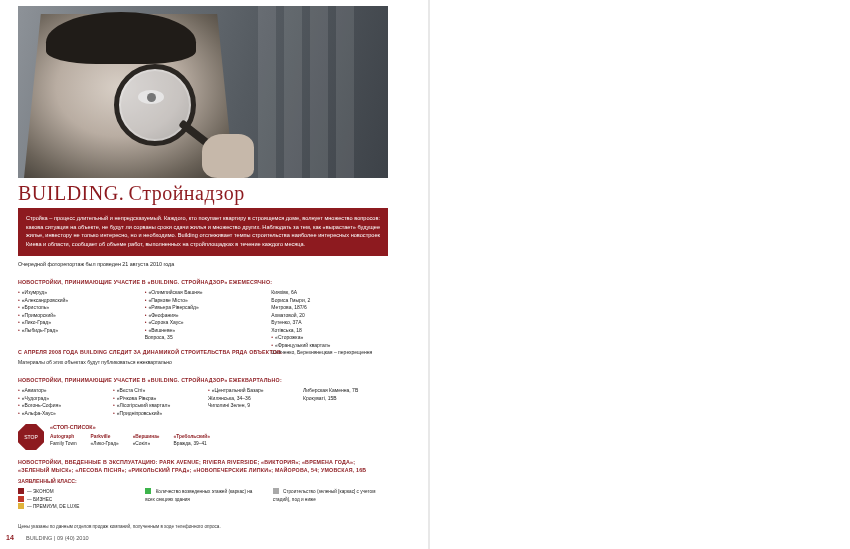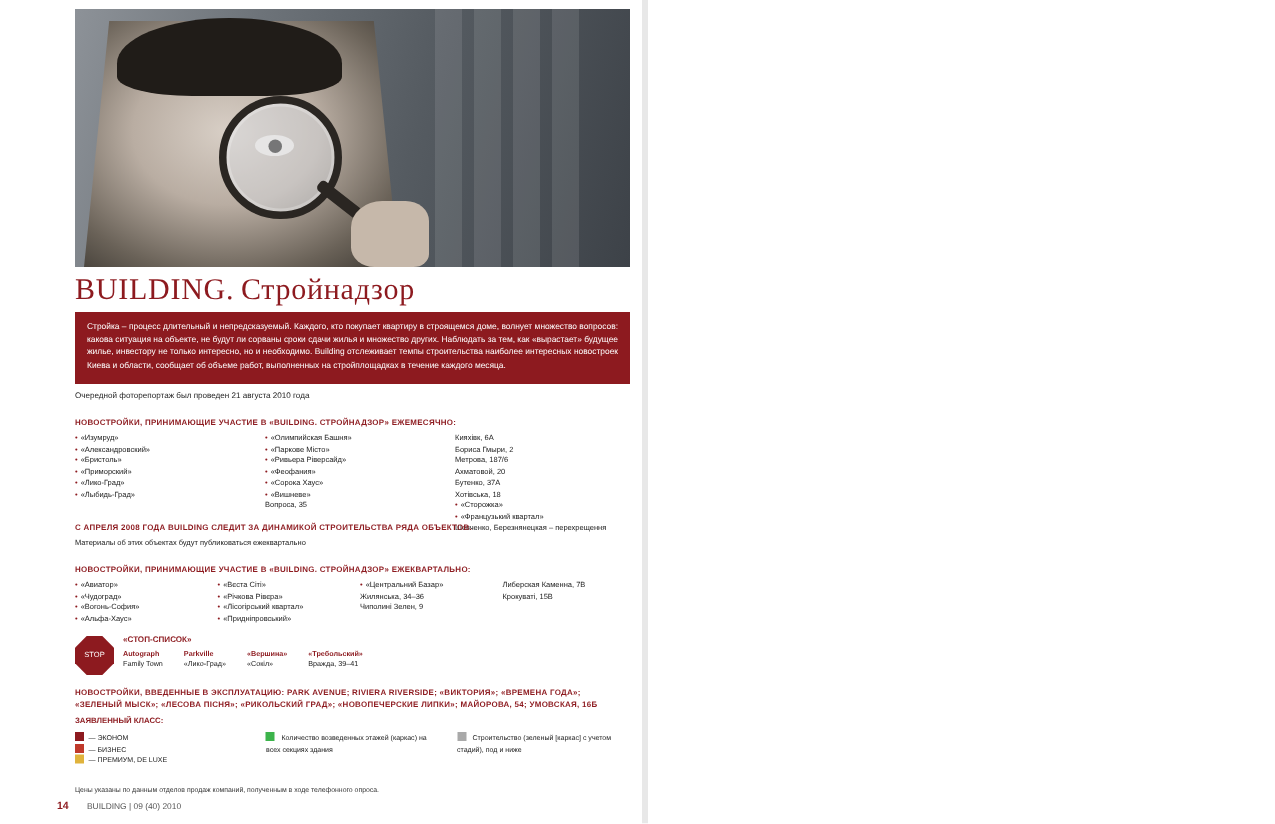--- a/index.html
+++ b/index.html
@@ -1,19 +1,19 @@
 <!DOCTYPE html>
 <html><head>
 <meta charset="utf-8">
 <style>
   html,body{margin:0;padding:0;}
   body{width:850px;height:549px;background:#ffffff;font-family:"Liberation Sans",sans-serif;overflow:hidden;}
   .spread{position:relative;width:850px;height:549px;display:flex;}
   .page{position:relative;height:549px;box-sizing:border-box;}
-  .page-left{width:430px;background:#ffffff;margin-left:32px;}
+  .page-left{width:430px;background:#ffffff;}
   .page-right{width:420px;background:#ffffff;}
   .gutter{position:absolute;left:428px;top:0;width:4px;height:549px;background:#e8e8e8;}
 
   
   .hero{position:absolute;left:18px;top:6px;width:370px;height:172px;overflow:hidden;background:#6e7479;}
   .hero .bg{position:absolute;inset:0;background:
      linear-gradient(105deg,#8d9298 0%,#6d7379 30%,#555b61 60%,#3d4248 100%);}
   .hero .win{position:absolute;top:0;bottom:0;width:18px;background:rgba(255,255,255,0.10);}
   .hero .face{position:absolute;left:6px;top:8px;width:210px;height:164px;
      background:radial-gradient(ellipse at 45% 45%, #d8cfc6 0%, #b9ada2 38%, #6a6258 75%, #3a3630 100%);

